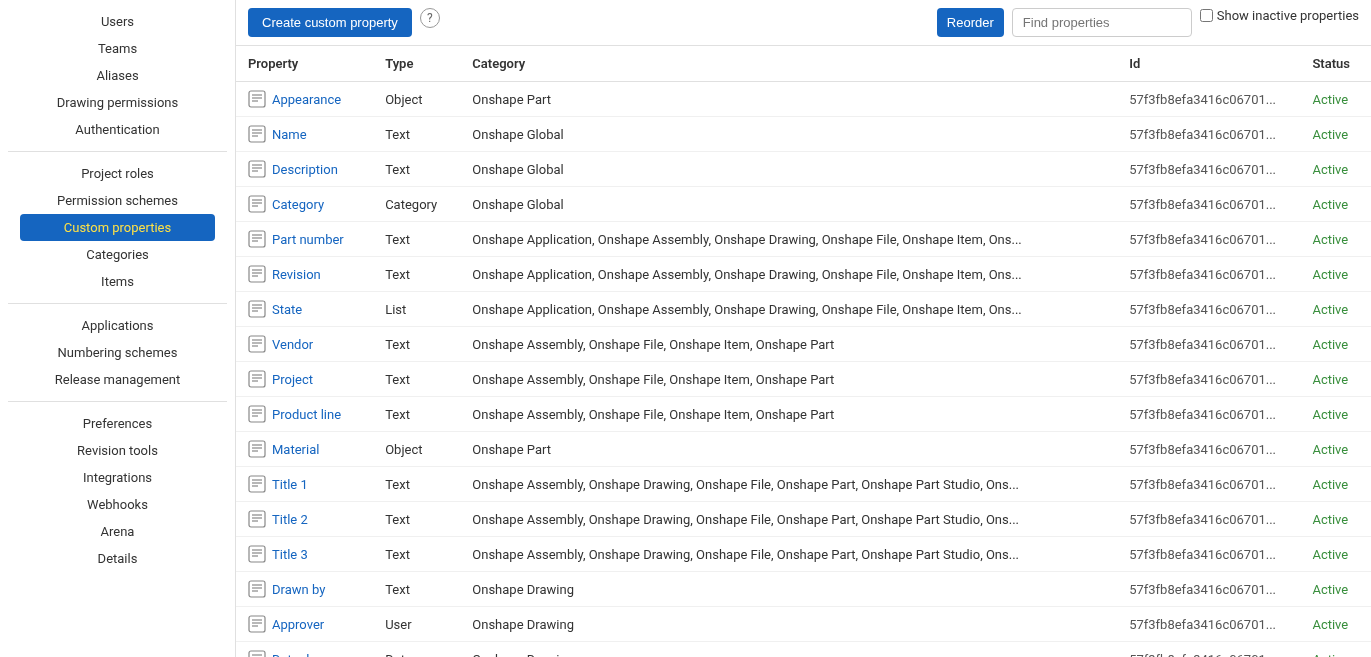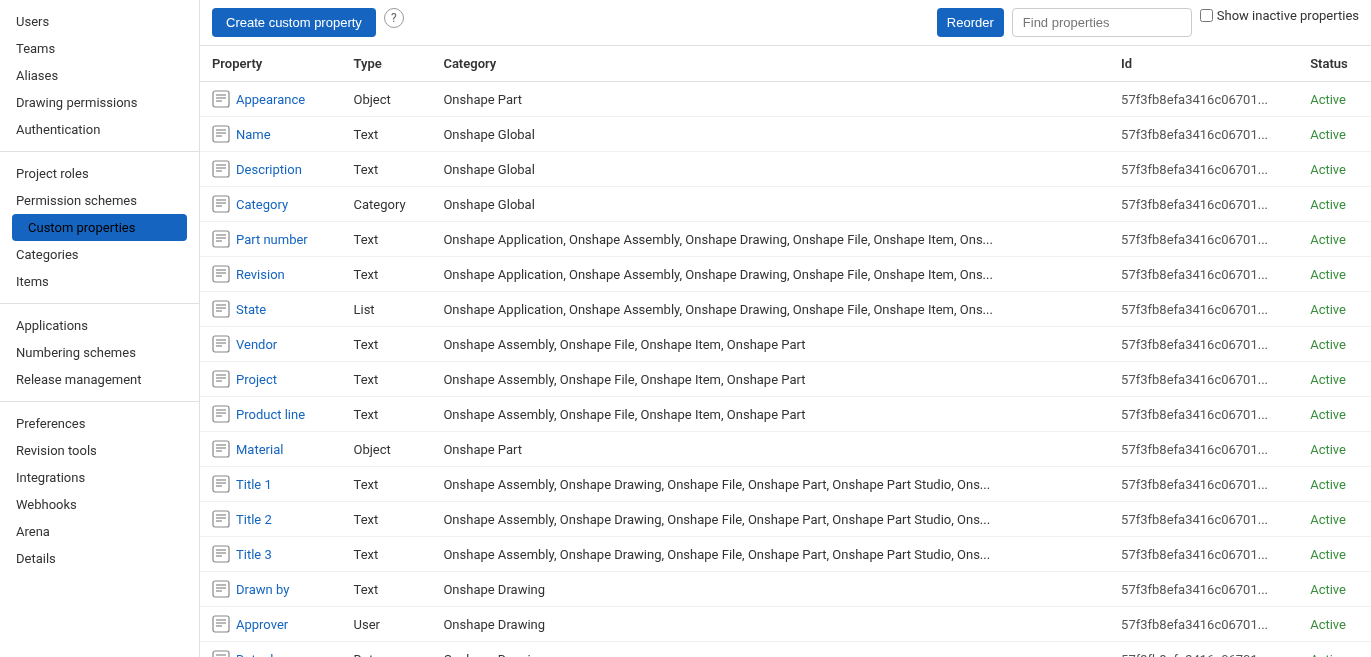--- a/index.html
+++ b/index.html
@@ -1,21 +1,21 @@
 <!DOCTYPE html>
 <html><head>
   <meta charset="utf-8">
   <style>
     * { box-sizing: border-box; margin: 0; padding: 0; }
     body { font-family: -apple-system, BlinkMacSystemFont, 'Segoe UI', Roboto, sans-serif; font-size: 13px; color: #333; display: flex; height: 657px; overflow: hidden; background: #fff; }
 
     
-    #sidebar { width: 200px; border-right: 1px solid #e0e0e0; overflow-y: auto; padding: 8px 0; flex-shrink: 0; }
+    #sidebar { width: 236px; border-right: 1px solid #e0e0e0; overflow-y: auto; padding: 8px 8px; flex-shrink: 0; text-align: center; }
     .sidebar-item { padding: 6px 16px; cursor: pointer; color: #333; white-space: nowrap; }
-    .sidebar-item.active { background: #1565c0; color: #000000; border-radius: 4px; margin: 0 12px; }
+    .sidebar-item.active { background: #1565c0; color: #fde047; border-radius: 4px; margin: 0 12px; }
     .sidebar-divider { height: 1px; background: #e0e0e0; margin: 8px 0; }
 
     
     #main { flex: 1; display: flex; flex-direction: column; overflow: hidden; }
 
     
     #toolbar { display: flex; align-items: flex-start; padding: 8px 12px; gap: 8px; border-bottom: 1px solid #e0e0e0; background: #fff; }
     .btn-primary { background: #1565c0; color: #fff; border: none; padding: 7px 14px; border-radius: 4px; cursor: pointer; font-size: 13px; white-space: nowrap; }
     .btn-secondary { background: #1565c0; color: #fff; border: none; padding: 7px 10px; border-radius: 4px; cursor: pointer; font-size: 13px; }
     .help-icon { width: 20px; height: 20px; border-radius: 50%; border: 1px solid #999; color: #666; display: flex; align-items: center; justify-content: center; font-size: 12px; cursor: pointer; flex-shrink: 0; }

